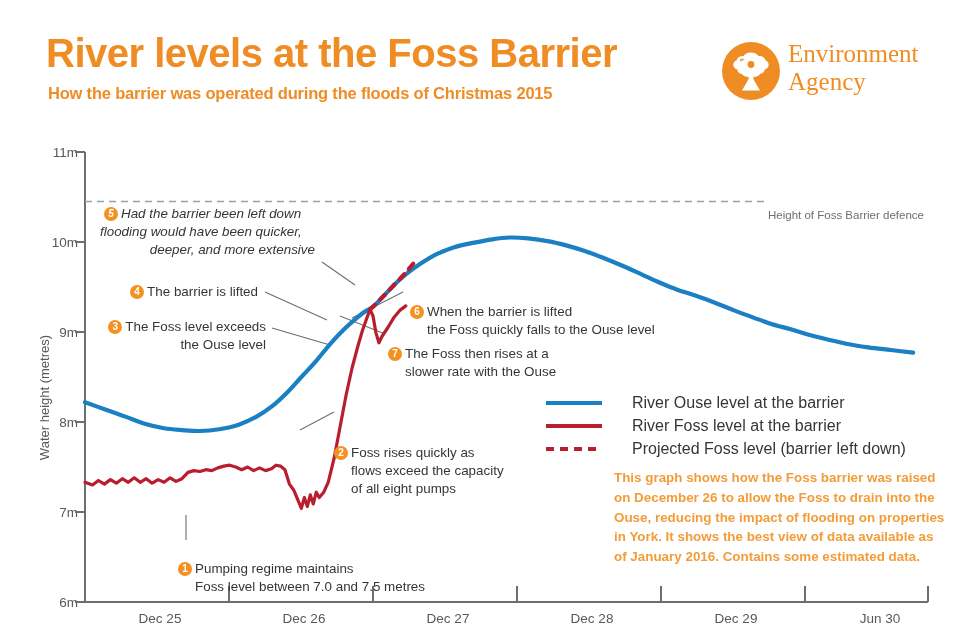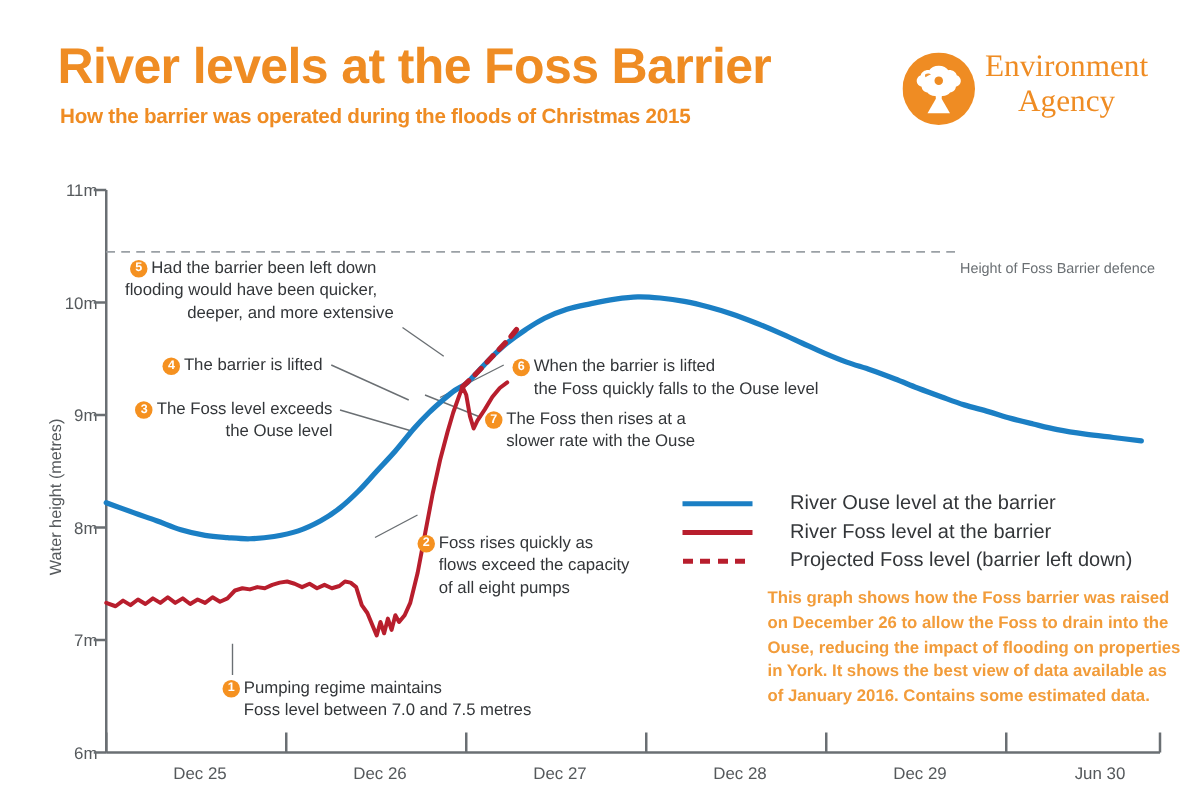--- a/index.html
+++ b/index.html
@@ -20,21 +20,21 @@
   #subtitle{
     position:absolute;left:48px;top:84px;
     font-size:16.5px;font-weight:bold;color:#ef8c23;
     letter-spacing:-0.2px;white-space:nowrap;
   }
   #logo{position:absolute;left:722px;top:42px;width:232px;height:58px;}
   #logo-mark{position:absolute;left:0;top:0;width:58px;height:58px;}
   #logo-text{
     position:absolute;left:66px;top:-2px;
     font-family:"Liberation Serif", serif;color:#ef8c23;
-    font-size:25px;line-height:1.12;white-space:nowrap;text-align:center;
+    font-size:25px;line-height:1.12;white-space:nowrap;
   }
 
   
   #plot{position:absolute;left:0;top:0;width:960px;height:520px;}
   svg.layer{position:absolute;left:0;top:0;width:960px;height:640px;overflow:visible;}
 
   
   .ylabel-tick{
     position:absolute;font-size:13.5px;color:#55595c;
     text-align:right;width:46px;white-space:nowrap;
@@ -50,21 +50,21 @@
     white-space:nowrap;
   }
   #defence-label{
     position:absolute;left:768px;top:191px;
     font-size:11.5px;color:#6a6f73;white-space:nowrap;margin-top:18px;
   }
 
   
   .ann{position:absolute;font-size:13.4px;line-height:1.33;color:#333639;}
   .ann.r{text-align:right;}
-  .ann.l{text-align:left;}
+  .ann.l{text-align:left;margin-top:19px;}
   .badge{
     display:inline-block;width:14px;height:14px;border-radius:50%;
     background:#f59120;color:#ffffff;font-size:10px;font-weight:bold;
     line-height:14px;text-align:center;vertical-align:1px;
     margin-right:3px;font-family:"Liberation Sans",sans-serif;
   }
 
   
   #legend{position:absolute;left:546px;top:391px;}
   .leg-row{display:flex;align-items:center;height:23px;}
@@ -186,21 +186,21 @@
 
     <div class="ann r" style="left:76px;top:318px;width:190px;">
       <div><span class="badge">3</span><span>The Foss level exceeds</span></div>
       <div>the Ouse level</div>
     </div>
 
     <div class="ann r" style="left:76px;top:283px;width:182px;">
       <div><span class="badge">4</span><span>The barrier is lifted</span></div>
     </div>
 
-    <div class="ann r" style="left:60px;top:205px;width:255px;">
+    <div class="ann r" style="left:60px;top:205px;width:255px;font-style:italic;">
       <div style="text-align:left;padding-left:44px;"><span class="badge">5</span><span>Had the barrier been left down</span></div>
       <div style="text-align:left;padding-left:40px;">flooding would have been quicker,</div>
       <div>deeper, and more extensive</div>
     </div>
 
     <div class="ann l" style="left:410px;top:284px;width:290px;">
       <div><span class="badge">6</span><span>When the barrier is lifted</span></div>
       <div style="padding-left:17px;">the Foss quickly falls to the Ouse level</div>
     </div>
 

